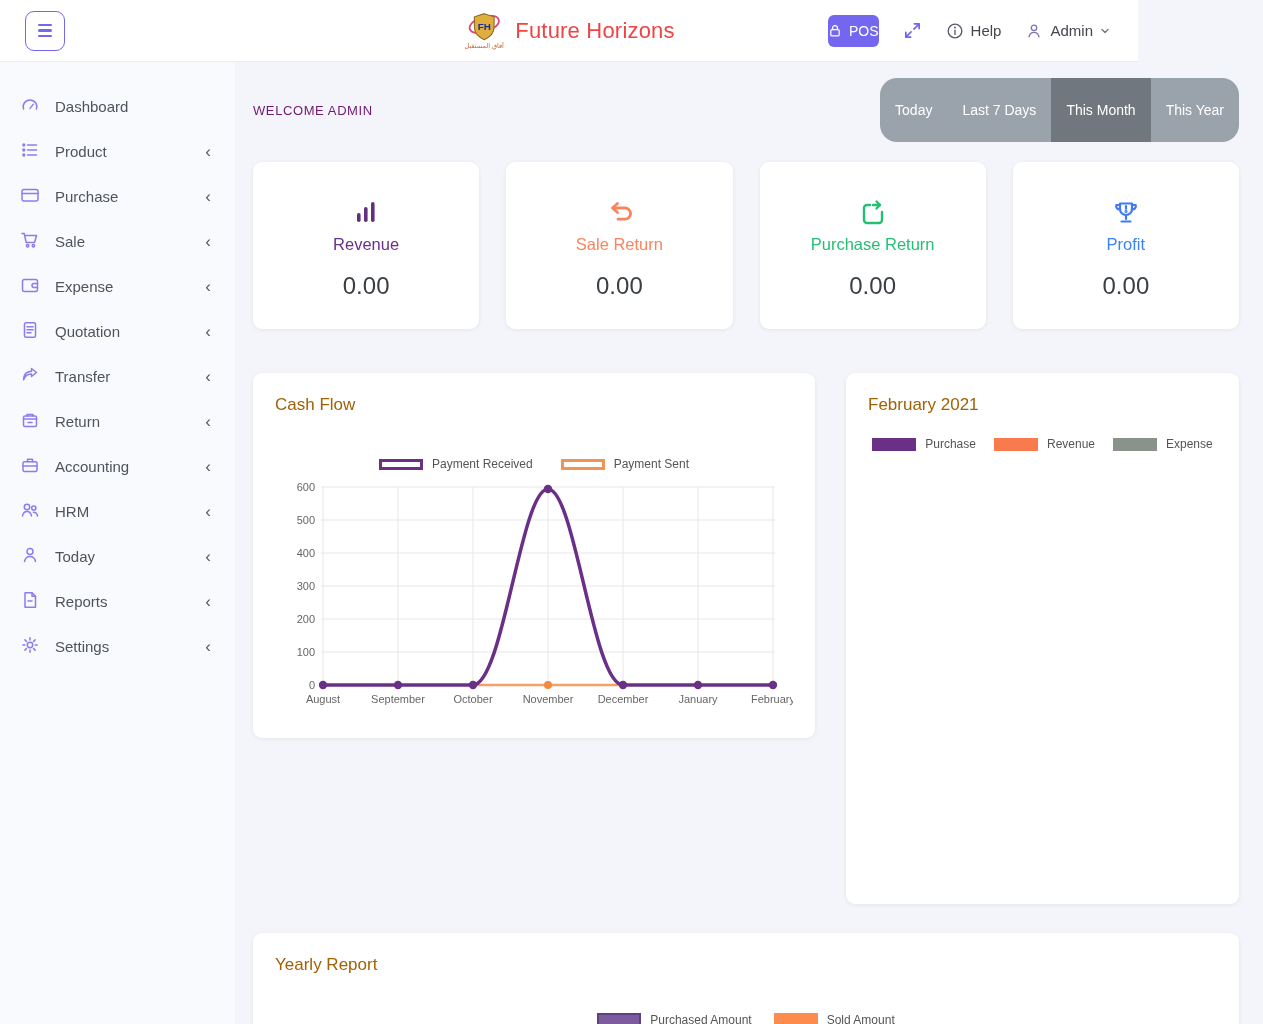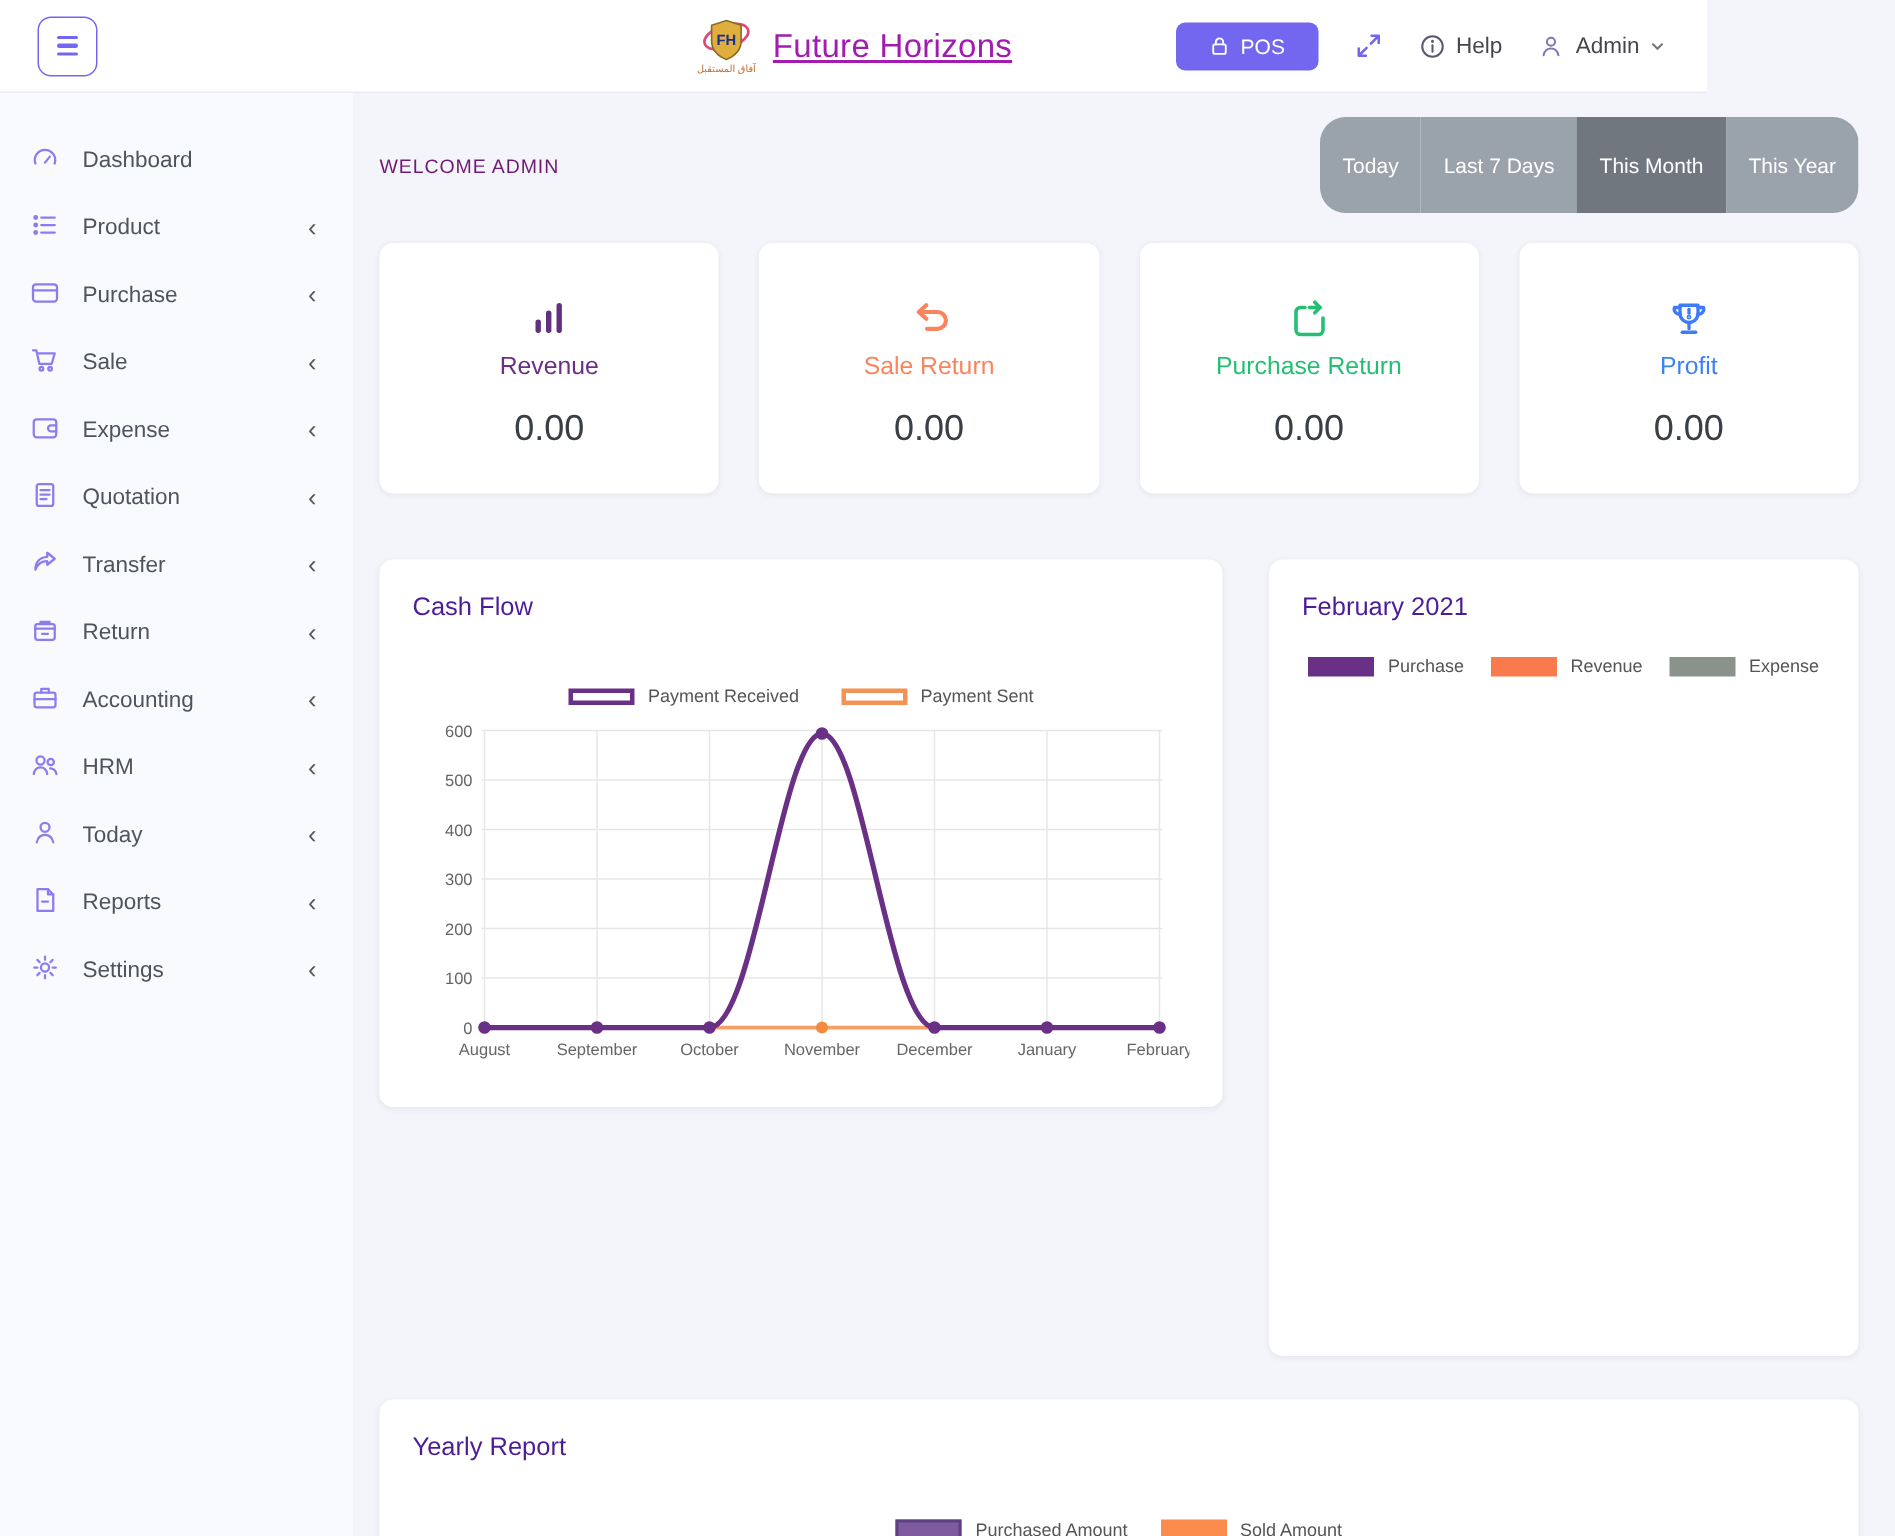--- a/index.html
+++ b/index.html
@@ -10,27 +10,27 @@
   .topbar { position:fixed; top:0; left:0; width:1138px; height:62px;
     background:#ffffff; border-bottom:1px solid #ececf2; display:flex;
     align-items:center; z-index:10; }
   .hamburger { margin-left:25px; width:40px; height:40px; background:#fff;
     border:1.5px solid #7367f0; border-radius:9px; display:flex;
     flex-direction:column; justify-content:center; align-items:center;
     gap:3px; cursor:pointer; }
   .hamburger span { width:14px; height:2.5px; background:#7367f0; border-radius:2px; }
   .brand { position:absolute; left:50%; transform:translateX(-50%);
     display:flex; align-items:center; gap:10px; }
-  .brand-title { font-size:22px; color:#a21caf; letter-spacing:.2px;text-decoration:underline; }
+  .brand-title { font-size:22px; color:#ef4444; letter-spacing:.2px; }
   .logo-wrap { display:flex; flex-direction:column; align-items:center; width:42px; }
   .logo-sub { font-size:6.5px; color:#c06a2f; margin-top:-3px; white-space:nowrap; }
   .top-right { margin-left:auto; margin-right:28px; display:flex;
     align-items:center; gap:24px; }
   .pos-btn { display:flex; align-items:center; gap:7px; background:#7367f0;
-    color:#fff; border:none; border-radius:6px; padding:8px 22px;
+    color:#fff; border:none; border-radius:6px; padding:8px 0;
     font-size:14px; font-family:inherit; cursor:pointer; }
   .icon-btn { display:flex; align-items:center; gap:7px; background:none;
     border:none; font-size:15px; color:#45454d; font-family:inherit; cursor:pointer; }
 
   
   .sidebar { position:fixed; top:62px; left:0; width:235px; height:962px;
     background:#f9fafd; padding-top:8px; }
   .side-item { height:45px; display:flex; align-items:flex-end;
     padding:0 24px 0 20px; cursor:pointer; }
   .side-item .s-icon { width:20px; height:20px; margin-right:15px; flex:none; }
@@ -55,21 +55,21 @@
   .stat-card { height:167px; display:flex; flex-direction:column;
     align-items:center; justify-content:center; cursor:pointer; }
   .stat-icon { height:36px; display:flex; align-items:flex-end; }
   .stat-label { font-size:16.5px; margin-top:8px; }
   .stat-value { font-size:24px; color:#3a3f45; margin-top:18px; }
   .c-purple { color:#6a3085; } .c-orange { color:#f9855e; }
   .c-green { color:#25bf74; } .c-blue { color:#3b82f6; }
 
   .charts-row { display:grid; grid-template-columns:562px 1fr; gap:31px;
     align-items:start; }
-  .chart-title { font-size:17px; color:#4c1d95; }
+  .chart-title { font-size:17px; color:#a16207; }
   .cashflow-card { height:365px; padding:22px; }
   .cf-legend { display:flex; justify-content:center; gap:28px; margin-top:42px; }
   .lg-item { display:flex; align-items:center; gap:9px; font-size:12px; color:#555; }
   .lg-box-outline { width:44px; height:11px; background:#fff; border:3px solid; }
   .b-purple { border-color:#6a3085; } .b-orange { border-color:#f09355; }
   .feb-card { height:531px; padding:22px; }
   .feb-legend { display:flex; justify-content:center; gap:18px; margin-top:22px; }
   .lg-swatch { width:44px; height:13px; }
   .yearly-card { margin-top:29px; height:420px; padding:22px; }
   .yr-legend { display:flex; justify-content:center; gap:22px; margin-top:38px; }

